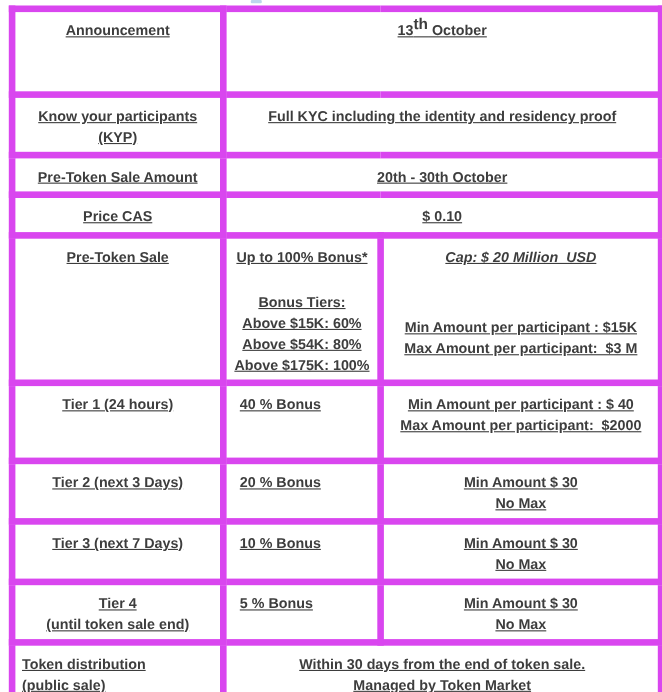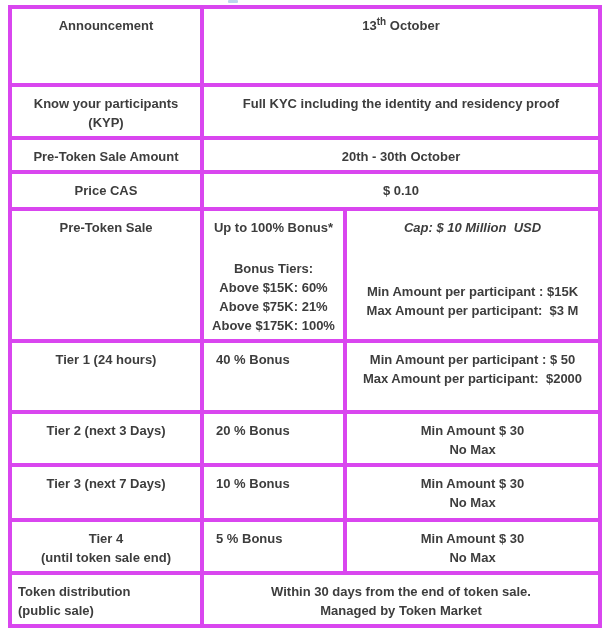--- a/index.html
+++ b/index.html
@@ -26,40 +26,41 @@
   table.sale-table {
     position: absolute;
     left: 8px;
     top: 5px;
     width: 590px;
     border-collapse: collapse;
     table-layout: fixed;
     border: 2px solid #8a8a8a;
   }
   td {
-    border: 4px solid #d946ef;
+    border: 6px solid #d946ef;
     vertical-align: top;
     padding: 7px 6px 4px 6px;
     line-height: 19px;
     overflow: hidden;
+    text-decoration: underline;
   }
   .center { text-align: center; }
   .leftpad { text-align: left; padding-left: 12px; }
   .r1  { height: 78px; }
   .r2  { height: 33px; }
   .r3  { height: 32px; }
   .r4  { height: 37px; margin-left: 24px; }
   .r5  { height: 127px; }
   .r6  { height: 35px; }
   .r7  { height: 71px; margin-top: 28px; }
   .r8  { height: 51px; }
   .r9  { height: 55px; }
   .r10 { height: 51px; }
   .r11 { height: 52px; }
-  sup { font-size: 10px; line-height: 0; vertical-align: super; }
+  sup { font-size: 14px; line-height: 0; vertical-align: super; }
   .cap-line { font-style: italic; font-weight: 700; }
   .pre { white-space: pre-wrap; }
   .tiers-block { margin-top: 22px; }
   .minmax-block { margin-top: 45px; }
 </style>
 </head>
 <body>
 
 <div class="canvas">
   <div class="artifact"></div>
@@ -92,39 +93,39 @@
       <td class="center" colspan="2">$ 0.10</td>
     </tr>
 
     <tr class="r5">
       <td class="center">Pre-Token Sale</td>
       <td class="center">
         <div>Up to 100% Bonus*</div>
         <div class="tiers-block">
           <div>Bonus Tiers:</div>
           <div>Above $15K: 60%</div>
-          <div>Above $75K: 21%</div>
+          <div>Above $54K: 80%</div>
           <div>Above $175K: 100%</div>
         </div>
       </td>
       <td class="center">
-        <div class="cap-line pre">Cap: $ 10 Million  USD</div>
+        <div class="cap-line pre">Cap: $ 20 Million  USD</div>
         <div class="minmax-block">
           <div class="pre">Min Amount per participant : $15K</div>
           <div class="pre">Max Amount per participant:  $3 M</div>
         </div>
       </td>
     </tr>
 
 
     <tr class="r7">
       <td class="center">Tier 1 (24 hours)</td>
       <td class="leftpad">40 % Bonus</td>
       <td class="center">
-        <div class="pre">Min Amount per participant : $ 50</div>
+        <div class="pre">Min Amount per participant : $ 40</div>
         <div class="pre">Max Amount per participant:  $2000</div>
       </td>
     </tr>
 
     <tr class="r8">
       <td class="center">Tier 2 (next 3 Days)</td>
       <td class="leftpad">20 % Bonus</td>
       <td class="center">
         <div class="pre">Min Amount $ 30</div>
         <div>No Max</div>

